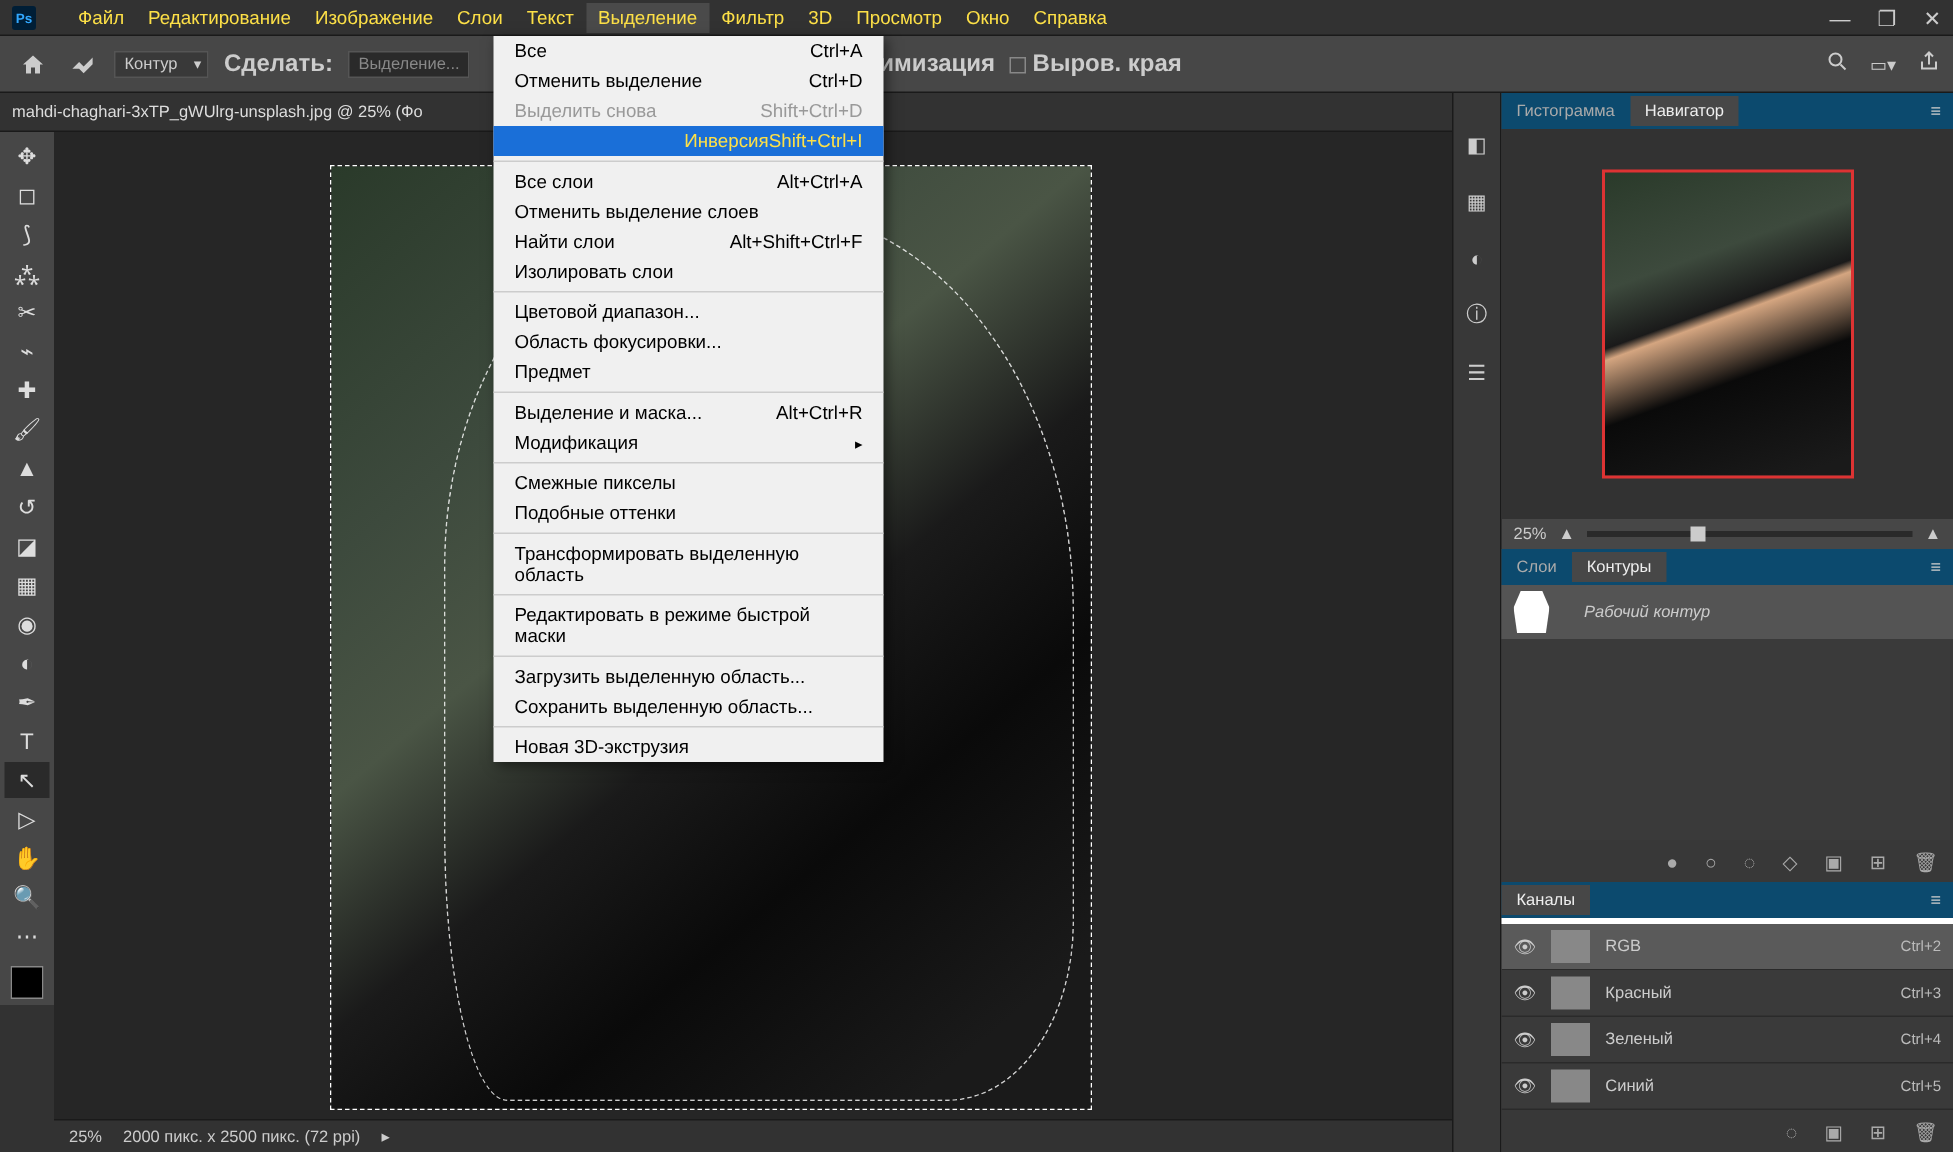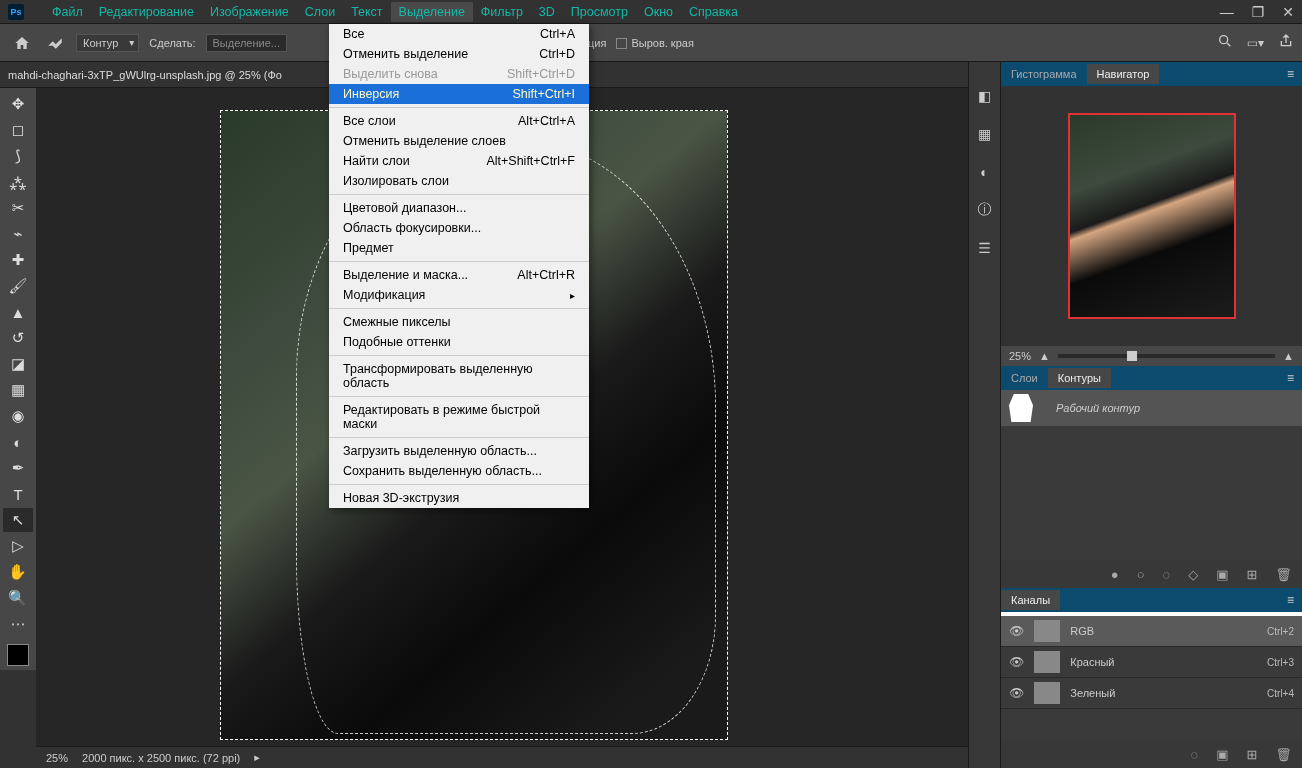--- a/index.html
+++ b/index.html
@@ -1,49 +1,49 @@
 <!DOCTYPE html>
 <html><head>
 <meta charset="utf-8">
 <style>
 * { margin: 0; padding: 0; box-sizing: border-box; font-family: -apple-system, "Segoe UI", Tahoma, sans-serif; }
 body { background: #323232; color: #ccc; font-size: 12px; overflow: hidden; width: 1302px; height: 768px; position: relative; }
 
 .titlebar { height: 24px; background: #323232; display: flex; align-items: center; padding: 0 8px; border-bottom: 1px solid #1a1a1a; }
 .ps-logo { width: 16px; height: 16px; background: #001e36; color: #31a8ff; font-size: 9px; font-weight: bold; display: flex; align-items: center; justify-content: center; border-radius: 2px; margin-right: 20px; }
-.menu-item { padding: 3px 8px; cursor: default; font-size: 12.5px; color: #14b8a6; }
+.menu-item { padding: 3px 8px; cursor: default; font-size: 12.5px; color: #fde047; }
 .menu-item.active { background: #4a4a4a; }
 .window-controls { margin-left: auto; display: flex; gap: 18px; color: #ccc; }
 .window-controls span { cursor: default; font-size: 14px; }
 
 .optionsbar { height: 38px; background: #474747; display: flex; align-items: center; padding: 0 8px; border-bottom: 1px solid #1a1a1a; gap: 10px; }
 .home-icon { width: 28px; height: 28px; display: flex; align-items: center; justify-content: center; }
 .tool-preset { width: 20px; height: 20px; }
 .dropdown-box { background: #393939; border: 1px solid #555; padding: 2px 20px 2px 6px; position: relative; font-size: 11px; }
 .dropdown-box::after { content: "▾"; position: absolute; right: 4px; top: 2px; font-size: 10px; }
-.opt-label { font-size: 11px; color: #ccc; }
+.opt-label { font-size: 16px; color: #ccc; font-weight: bold; }
 .opt-input { background: #2a2a2a; border: 1px solid #555; padding: 2px 6px; font-size: 11px; color: #888; min-width: 70px; }
 .opt-right { margin-left: auto; display: flex; gap: 14px; align-items: center; }
 
 .doc-tab-bar { height: 26px; background: #323232; display: flex; align-items: center; border-bottom: 1px solid #1a1a1a; }
 .doc-tab { font-size: 11px; color: #ddd; padding: 4px 8px; }
 
 .toolbox { position: absolute; left: 0; top: 88px; width: 36px; background: #474747; display: flex; flex-direction: column; align-items: center; padding: 4px 0; gap: 2px; }
 .tool-btn { width: 30px; height: 24px; display: flex; align-items: center; justify-content: center; color: #ddd; font-size: 15px; }
 .tool-btn.active { background: #2a2a2a; }
 .color-swatch { width: 22px; height: 22px; border: 1px solid #888; margin-top: 6px; }
 
 .canvas { position: absolute; left: 36px; top: 88px; right: 334px; bottom: 22px; background: #262626; overflow: hidden; }
 .image-frame { position: absolute; left: 184px; top: 22px; width: 508px; height: 630px; border: 1px dashed #fff; }
 .image-bg { width: 100%; height: 100%; background: linear-gradient(140deg, #2a3a2a 0%, #3d4a3d 25%, #4a5545 40%, #1a1a1a 55%, #0a0a0a 70%, #1a1a1a 90%); position: relative; }
 .sel-path { position: absolute; left: 75px; top: 28px; width: 420px; height: 595px; border: 1px dashed rgba(255,255,255,0.8); border-radius: 42% 48% 20% 10% / 40% 45% 20% 30%; }
 
 .dropdown-menu { position: absolute; left: 329px; top: 24px; width: 260px; background: #f0f0f0; color: #000; box-shadow: 2px 2px 8px rgba(0,0,0,0.5); z-index: 1000; font-size: 12.5px; }
 .dm-item { display: flex; justify-content: space-between; padding: 3px 14px; }
-.dm-item.highlighted { background: #1a6fd8; color: #fef9c3; }
+.dm-item.highlighted { background: #1a6fd8; color: #fde047; justify-content: flex-end; }
 .dm-item.disabled { color: #999; }
 .dm-sep { border-top: 1px solid #ccc; margin: 3px 0; }
 .dm-item .arrow::after { content: "▸"; font-size: 10px; }
 
 .right-dock { position: absolute; right: 0; top: 62px; width: 334px; bottom: 0; display: flex; }
 .dock-strip { width: 32px; background: #383838; display: flex; flex-direction: column; align-items: center; padding-top: 24px; gap: 18px; border-left: 1px solid #1a1a1a; }
 .dock-icon { width: 20px; height: 20px; color: #ccc; font-size: 14px; display: flex; align-items: center; justify-content: center; }
 .panels { flex: 1; background: #474747; border-left: 1px solid #1a1a1a; display: flex; flex-direction: column; }
 
 .panel-tabs { display: flex; background: #0c4a6e; height: 24px; align-items: center; }
@@ -326,20 +326,26 @@
             <div class="chan-thumb"></div>
             <span>Красный</span>
             <span class="chan-short">Ctrl+3</span>
           </div>
           <div class="chan-row">
             <span class="vis-icon"></span>
             <div class="chan-thumb"></div>
             <span>Зеленый</span>
             <span class="chan-short">Ctrl+4</span>
           </div>
+          <div class="chan-row">
+            <span class="vis-icon"></span>
+            <div class="chan-thumb"></div>
+            <span>Синий</span>
+            <span class="chan-short">Ctrl+5</span>
+          </div>
         </div>
       <div class="layers-footer">
         <span>◌</span>
         <span>▣</span>
         <span>⊞</span>
         <span>🗑</span>
       </div>
     </div>
   </div>
 </div>

